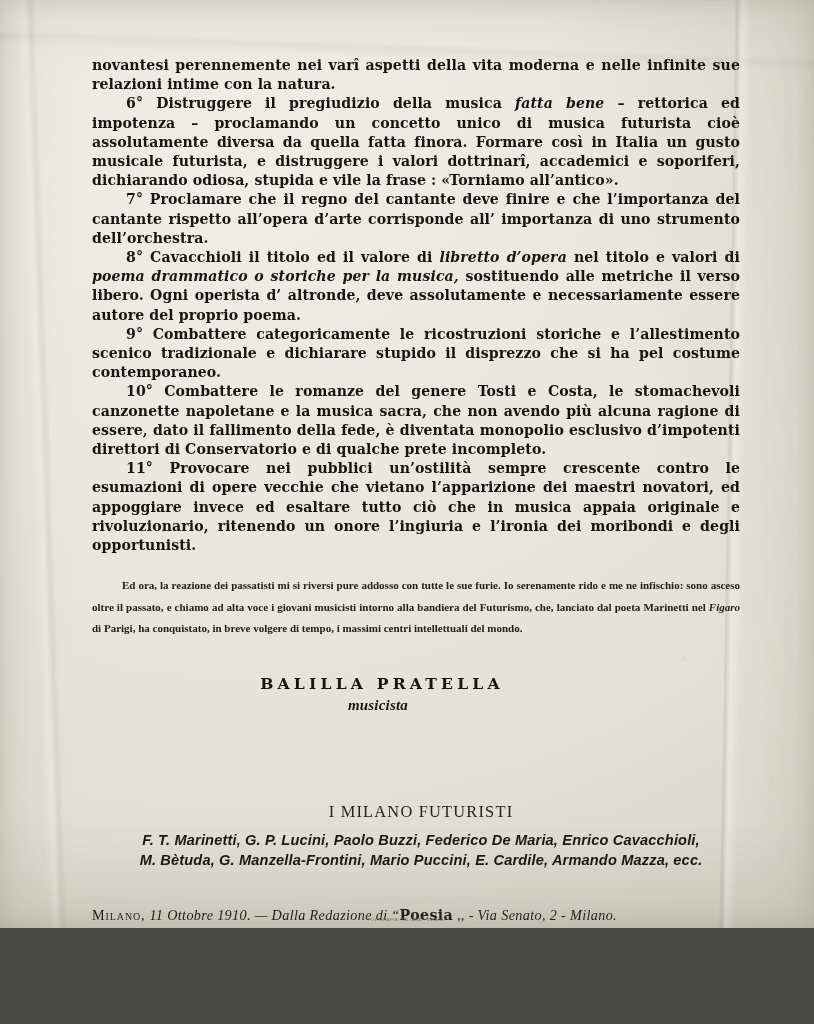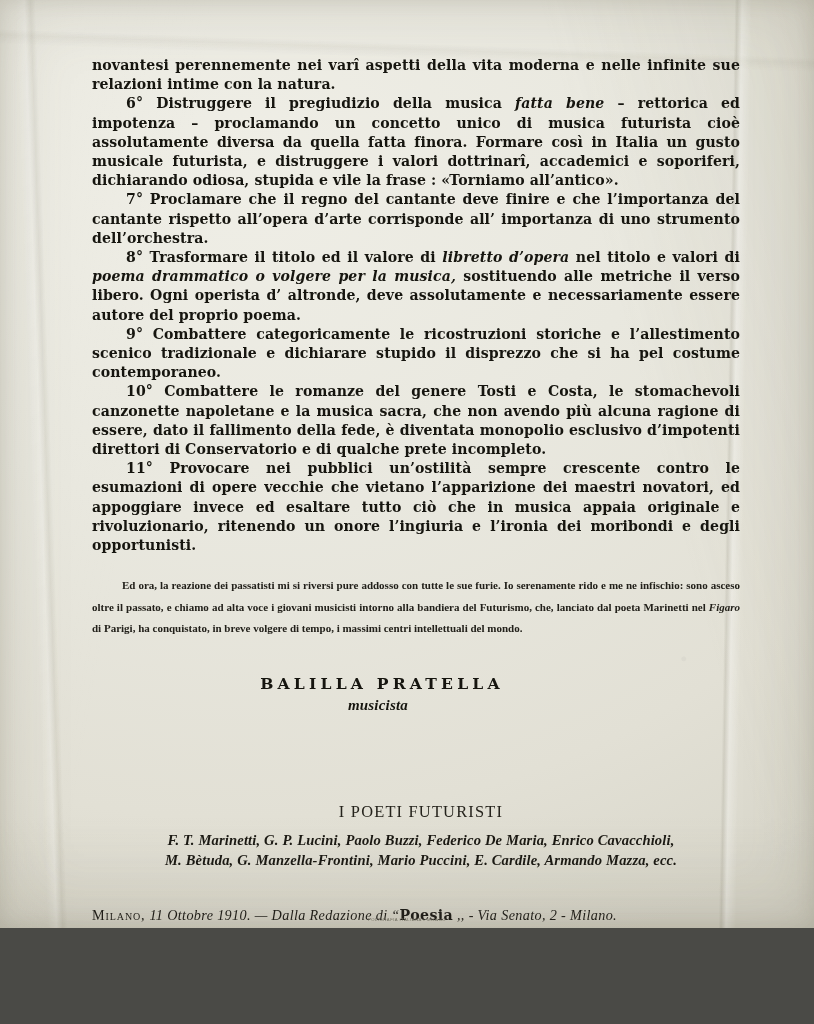--- a/index.html
+++ b/index.html
@@ -119,21 +119,21 @@
   .group-painters { margin-top: 20px; }
 
   .group-title {
     font-family: "Liberation Serif", "DejaVu Serif", serif;
     font-size: 16.4px;
     letter-spacing: 1.2px;
     color: #25231c;
     margin-bottom: 6px;
   }
   .group-names {
-    font-family: Liberation Serif, serif;
+    font-family: Liberation Sans, sans-serif;
     font-style: italic;
     font-weight: 600;
     font-size: 14.6px;
     line-height: 20.6px;
     letter-spacing: .15px;
     color: #1b1913;
     width: 648px;
     margin: 8px auto;
   }
   .group-names.narrow { font-size: 14.8px; }
@@ -187,37 +187,37 @@
   <div class="grain2"></div>
   <div class="creases"></div>
   <div class="vignette"></div>
 
   <div class="content">
 
     <div class="manifesto">
       <p>novantesi perennemente nei varî aspetti della vita moderna e nelle infinite sue relazioni intime con la natura.</p>
       <p class="indent" id="pt0"><span>6° </span><span>Distruggere il pregiudizio della musica </span><i>fatta bene</i><span> – rettorica ed impotenza – proclamando un concetto unico di musica futurista cioè assolutamente diversa da quella fatta finora. Formare così in Italia un gusto musicale futurista, e distruggere i valori dottrinarî, accademici e soporiferi, dichiarando odiosa, stupida e vile la frase : «Torniamo all’antico».</span></p>
       <p class="indent" id="pt1"><span>7° </span><span>Proclamare che il regno del cantante deve finire e che l’importanza del cantante rispetto all’opera d’arte corrisponde all’ importanza di uno strumento dell’orchestra.</span></p>
-      <p class="indent" id="pt2"><span>8° </span><span>Trasformare il titolo ed il valore di </span><i>libretto d’opera</i><span> nel titolo e valori di </span><i>poema drammatico o volgere per la musica,</i><span> sostituendo alle metriche il verso libero. Ogni operista d’ altronde, deve assolutamente e necessariamente essere autore del proprio poema.</span></p>
+      <p class="indent" id="pt2"><span>8° </span><span>Cavacchioli il titolo ed il valore di </span><i>libretto d’opera</i><span> nel titolo e valori di </span><i>poema drammatico o storiche per la musica,</i><span> sostituendo alle metriche il verso libero. Ogni operista d’ altronde, deve assolutamente e necessariamente essere autore del proprio poema.</span></p>
       <p class="indent" id="pt3"><span>9° </span><span>Combattere categoricamente le ricostruzioni storiche e l’allestimento scenico tradizionale e dichiarare stupido il disprezzo che si ha pel costume contemporaneo.</span></p>
       <p class="indent" id="pt4"><span>10° </span><span>Combattere le romanze del genere Tosti e Costa, le stomachevoli canzonette napoletane e la musica sacra, che non avendo più alcuna ragione di essere, dato il fallimento della fede, è diventata monopolio esclusivo d’impotenti direttori di Conservatorio e di qualche prete incompleto.</span></p>
       <p class="indent" id="pt5"><span>11° </span><span>Provocare nei pubblici un’ostilità sempre crescente contro le esumazioni di opere vecchie che vietano l’apparizione dei maestri novatori, ed appoggiare invece ed esaltare tutto ciò che in musica appaia originale e rivoluzionario, ritenendo un onore l’ingiuria e l’ironia dei moribondi e degli opportunisti.</span></p>
     </div>
 
     <div class="closing">
       <span>Ed ora, la reazione dei passatisti mi si riversi pure addosso con tutte le sue furie. Io serenamente rido e me ne infischio: sono asceso oltre il passato, e chiamo ad alta voce i giovani musicisti intorno alla bandiera del Futurismo, che, lanciato dal poeta Marinetti nel </span><i>Figaro</i><span> di Parigi, ha conquistato, in breve volgere di tempo, i massimi centri intellettuali del mondo.</span>
     </div>
 
     <div class="signature">
       <div class="sig-name">BALILLA PRATELLA</div>
       <div class="sig-role">musicista</div>
     </div>
 
     <div class="group group-poets">
-      <div class="group-title">I POETI FUTURISTI</div>
+      <div class="group-title">I MILANO FUTURISTI</div>
       <div class="group-names">
         <div>F. T. Marinetti, G. P. Lucini, Paolo Buzzi, Federico De Maria, Enrico Cavacchioli,</div>
         <div>M. Bètuda, G. Manzella-Frontini, Mario Puccini, E. Cardile, Armando Mazza, ecc.</div>
       </div>
     </div>
 
 
     <div class="imprint">
       <span class="smallcaps">Milano,</span>
       <span>11 Ottobre 1910.</span>

